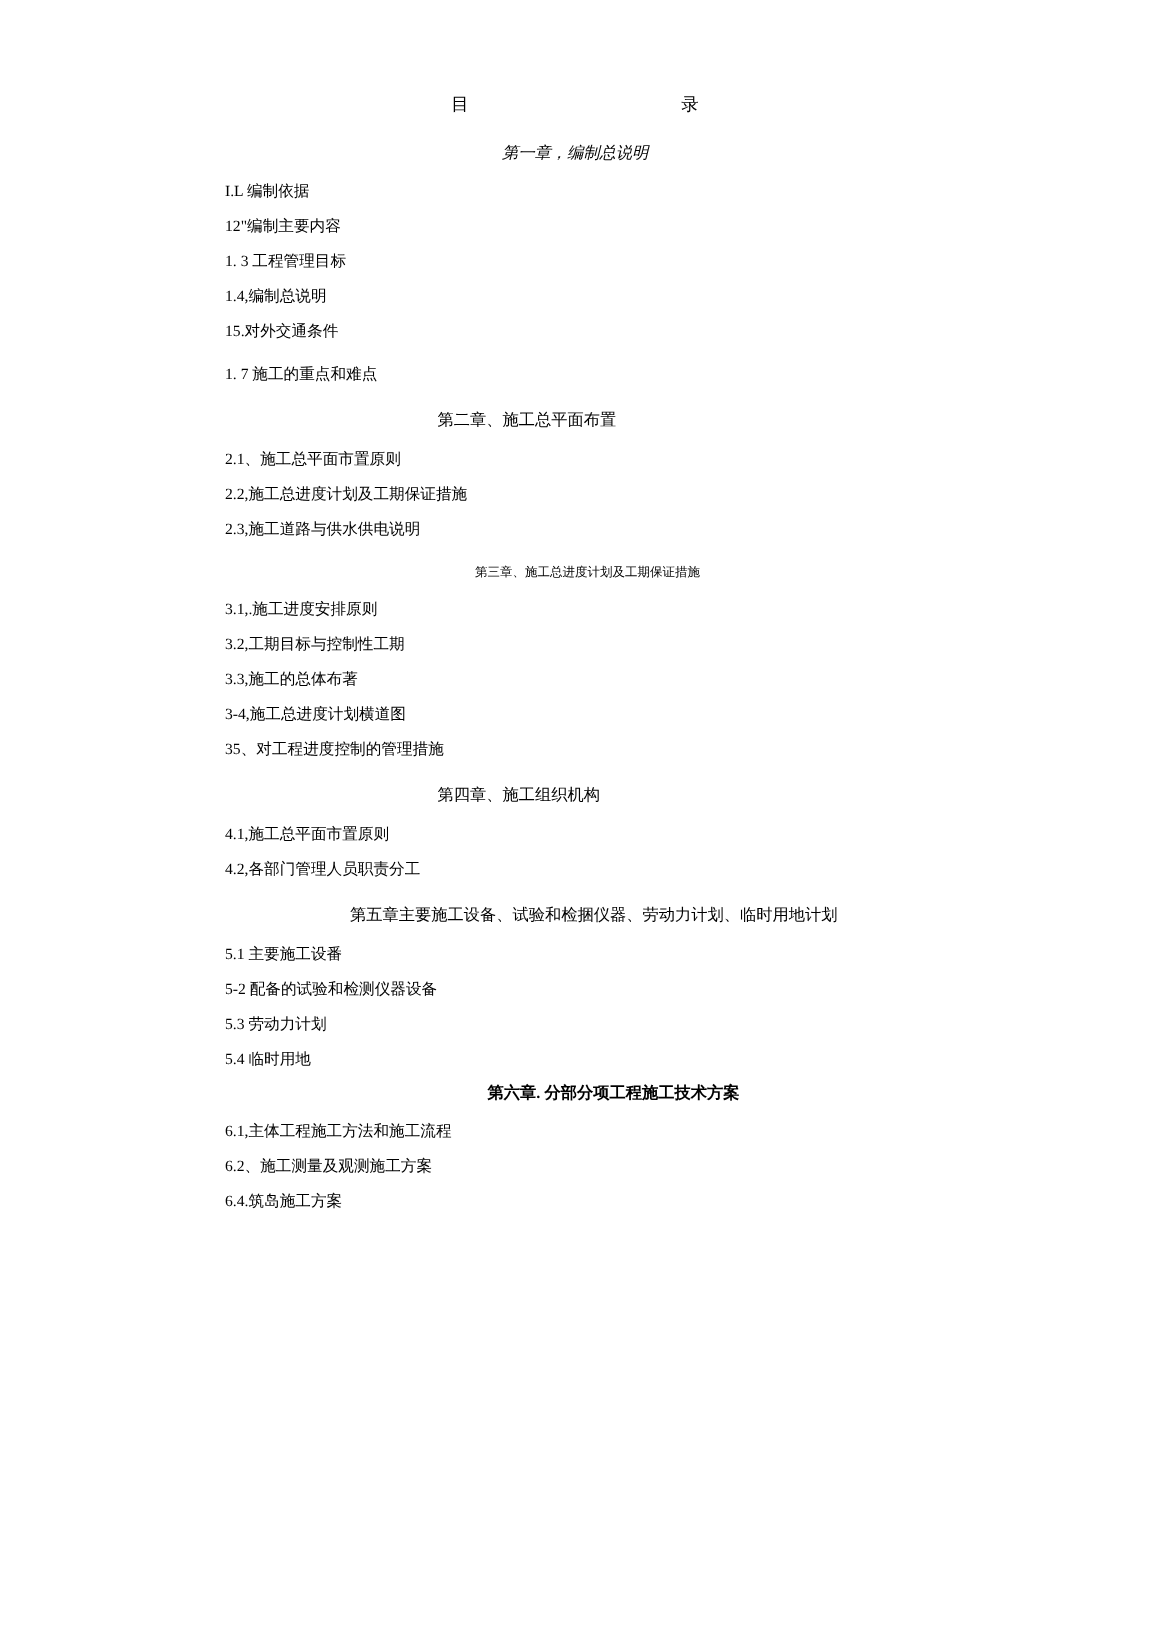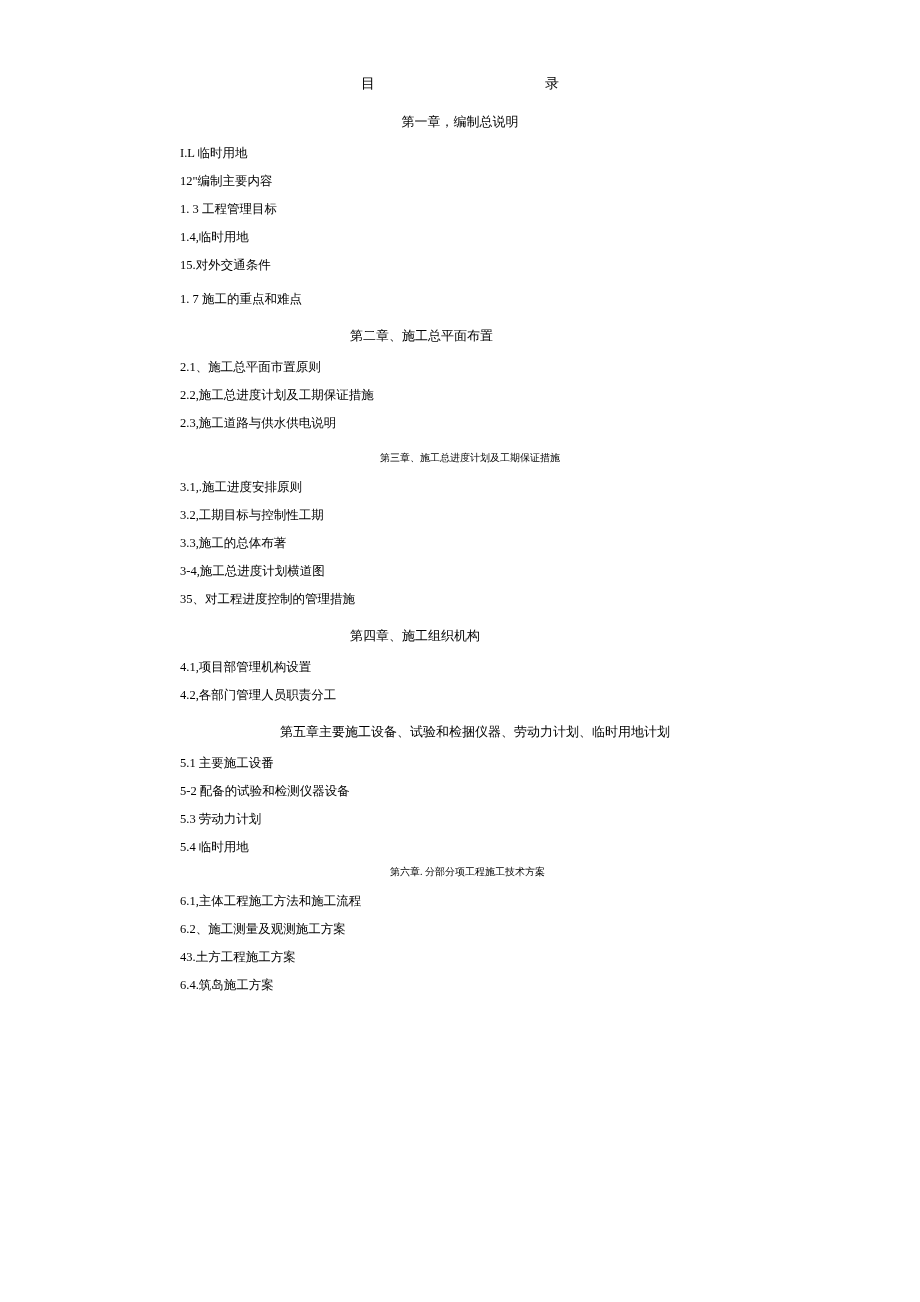--- a/index.html
+++ b/index.html
@@ -20,20 +20,21 @@
       justify-content: center;
       gap: 170px;
       margin-bottom: 20px;
       font-size: 14px;
     }
     .chapter {
       text-align: center;
       margin-top: 18px;
       margin-bottom: 12px;
       font-size: 13px;
+      font-style: italic;
     }
     .chapter-indent-1 {
       text-align: left;
       padding-left: 170px;
       margin-top: 18px;
       margin-bottom: 12px;
       font-size: 13px;
     }
     .chapter-indent-2 {
       text-align: left;
@@ -47,21 +48,22 @@
       padding-left: 100px;
       margin-top: 18px;
       margin-bottom: 12px;
       font-size: 13px;
     }
     .chapter-indent-4 {
       text-align: left;
       padding-left: 210px;
       margin-top: 2px;
       margin-bottom: 12px;
-      font-size: 10px;
+      font-size: 13px;
+      font-weight: bold;
     }
     .item {
       margin-bottom: 8px;
       line-height: 1.6;
       font-size: 12.5px;
     }
     .item.gap {
       margin-top: 14px;
       margin-bottom: 12px;
     }
@@ -74,54 +76,53 @@
 
 <div class="page">
   <div class="title-row">
     <span>目</span>
     <span>录</span>
   </div>
 
   <div id="toc-container">
       <div class="chapter">第一章，编制总说明</div>
       <div class="section">
-        <div class="item">I.L 临时用地</div>
+        <div class="item">I.L 编制依据</div>
         <div class="item">12"编制主要内容</div>
         <div class="item">1. 3 工程管理目标</div>
-        <div class="item">1.4,临时用地</div>
+        <div class="item">1.4,编制总说明</div>
         <div class="item">15.对外交通条件</div>
         <div class="item gap">1. 7 施工的重点和难点</div>
       </div>
       <div class="chapter-indent-1">第二章、施工总平面布置</div>
       <div class="section">
         <div class="item">2.1、施工总平面市置原则</div>
         <div class="item">2.2,施工总进度计划及工期保证措施</div>
         <div class="item">2.3,施工道路与供水供电说明</div>
       </div>
       <div class="chapter-indent-2">第三章、施工总进度计划及工期保证措施</div>
       <div class="section">
         <div class="item">3.1,.施工进度安排原则</div>
         <div class="item">3.2,工期目标与控制性工期</div>
         <div class="item">3.3,施工的总体布著</div>
         <div class="item">3-4,施工总进度计划横道图</div>
         <div class="item">35、对工程进度控制的管理措施</div>
       </div>
       <div class="chapter-indent-1">第四章、施工组织机构</div>
       <div class="section">
-        <div class="item">4.1,项目部管理机构设置</div>
+        <div class="item">4.1,施工总平面市置原则</div>
         <div class="item">4.2,各部门管理人员职责分工</div>
       </div>
       <div class="chapter-indent-3">第五章主要施工设备、试验和检捆仪器、劳动力计划、临时用地计划</div>
       <div class="section">
         <div class="item">5.1 主要施工设番</div>
         <div class="item">5-2 配备的试验和检测仪器设备</div>
         <div class="item">5.3 劳动力计划</div>
         <div class="item">5.4 临时用地</div>
       </div>
       <div class="chapter-indent-4">第六章. 分部分项工程施工技术方案</div>
       <div class="section">
         <div class="item">6.1,主体工程施工方法和施工流程</div>
         <div class="item">6.2、施工测量及观测施工方案</div>
-        <div class="item">43.土方工程施工方案</div>
         <div class="item">6.4.筑岛施工方案</div>
       </div>
     </div>
 </div>
 
 </body></html>

